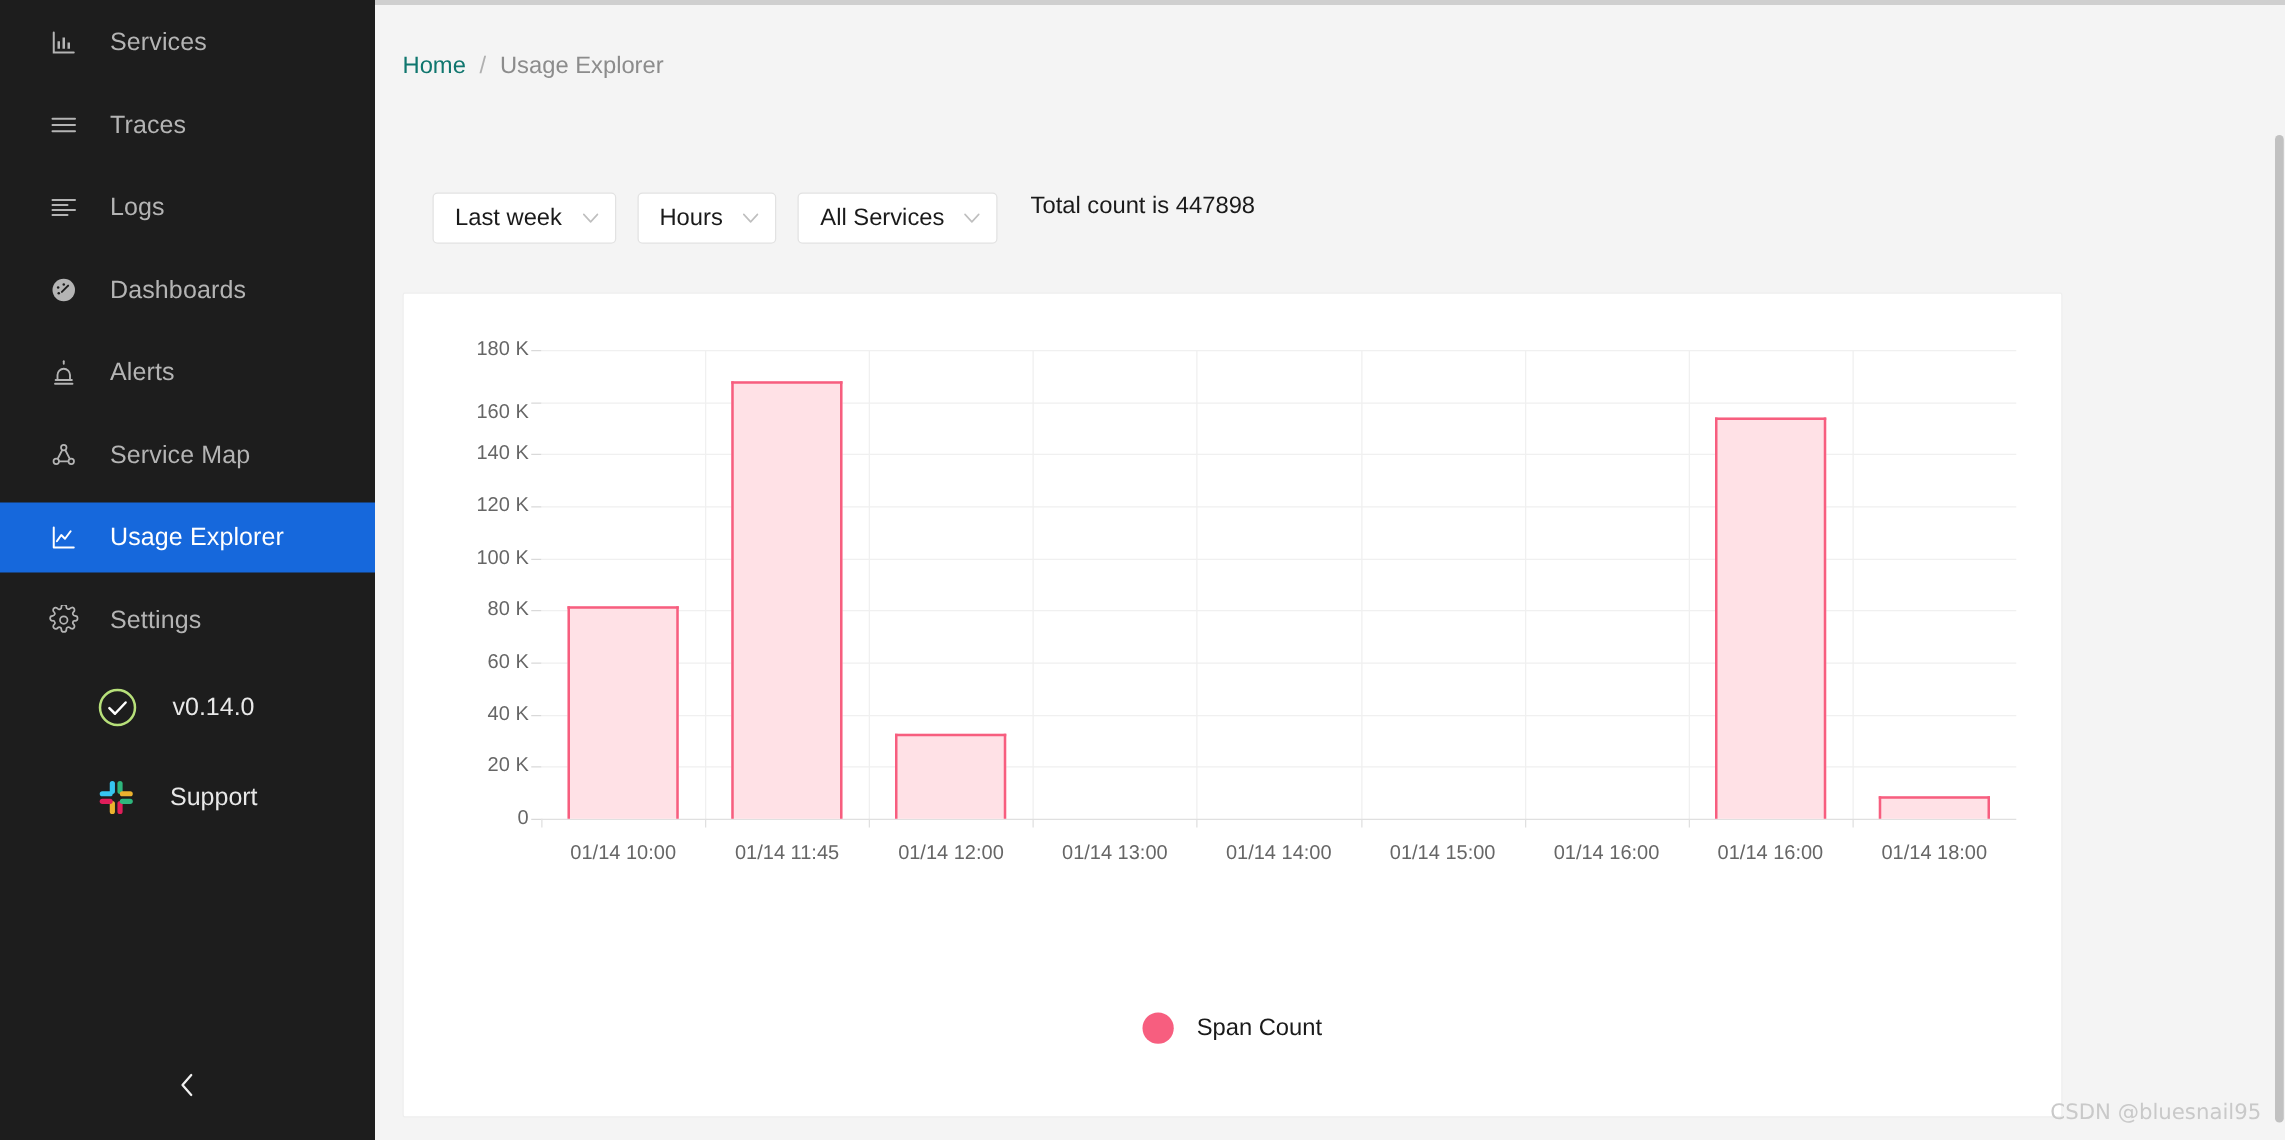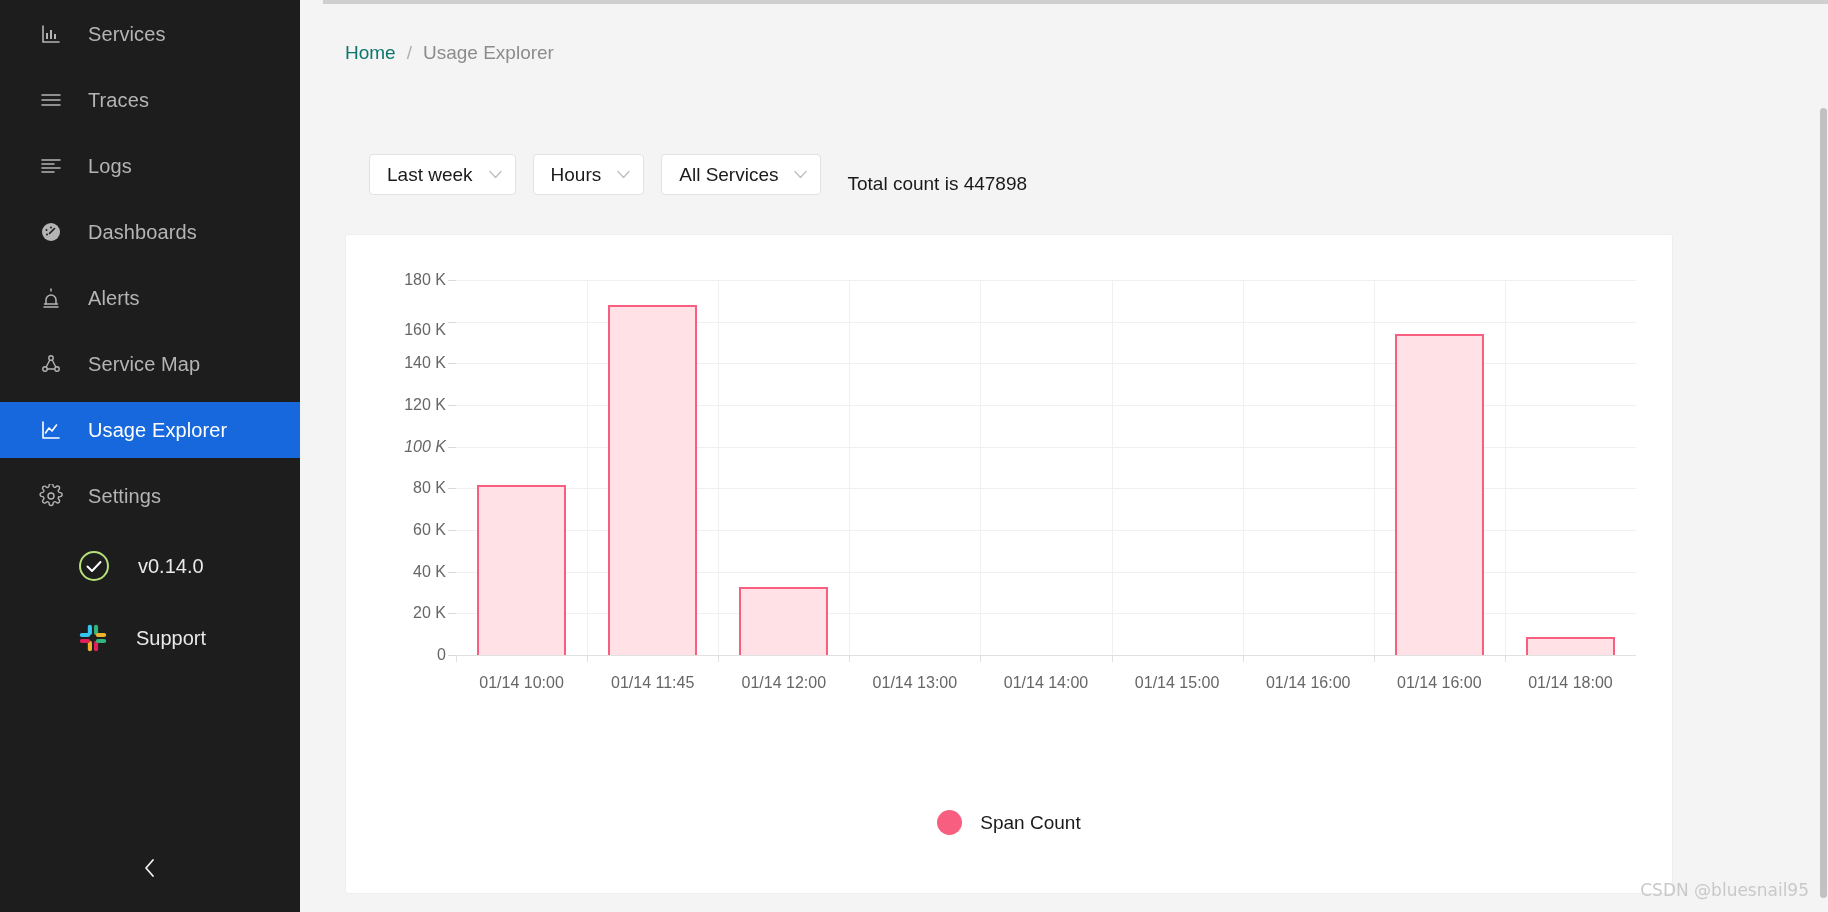--- a/index.html
+++ b/index.html
@@ -2,21 +2,21 @@
 <html><head>
 <meta charset="utf-8">
 <style>
   * { box-sizing: border-box; margin: 0; padding: 0; }
   html, body {
     width: 1828px; height: 912px;
     font-family: "Liberation Sans", sans-serif;
     background: #f4f4f4;
     overflow: hidden;
   }
-  .app { position: relative; width: 1828px; height: 912px; display: flex; gap: 23px; }
+  .app { position: relative; width: 1828px; height: 912px; display: flex; }
 
   
   .sidebar {
     width: 300px;
     background: #1d1d1d;
     flex: 0 0 300px;
     position: relative;
     padding-top: 6px;
     overflow: hidden;
   }
@@ -92,21 +92,21 @@
     color: #8c8c8c;
     display: flex; align-items: center;
   }
   .breadcrumb a { color: #0f766e; text-decoration: none; cursor: pointer; }
   .breadcrumb .sep { margin: 0 11px; color: #b0b0b0; }
   .breadcrumb .current { color: #8c8c8c; }
 
   .filters {
     position: absolute;
     left: 46px; top: 154px;
-    display: flex; align-items: flex-end;
+    display: flex; align-items: flex-start;
   }
   .select-box {
     height: 41px;
     background: #ffffff;
     border: 1px solid #e2e2e2;
     border-radius: 4px;
     display: flex; align-items: center;
     padding: 0 13px 0 17px;
     font-size: 19px;
     color: #1a1a1a;
@@ -401,21 +401,21 @@
             <div class="ytickmark" style="top: 291.667px;"></div>
             <div class="ytick" style="top: 291.667px;">40 K</div>
             <div class="gridline" style="top: 250px;"></div>
             <div class="ytickmark" style="top: 250px;"></div>
             <div class="ytick" style="top: 250px;">60 K</div>
             <div class="gridline" style="top: 208.333px;"></div>
             <div class="ytickmark" style="top: 208.333px;"></div>
             <div class="ytick" style="top: 208.333px;">80 K</div>
             <div class="gridline" style="top: 166.667px;"></div>
             <div class="ytickmark" style="top: 166.667px;"></div>
-            <div class="ytick" style="top: 166.667px; font-style: italic;">100 K</div>
+            <div class="ytick" style="top: 166.667px;">100 K</div>
             <div class="gridline" style="top: 125px;"></div>
             <div class="ytickmark" style="top: 125px;"></div>
             <div class="ytick" style="top: 125px;">120 K</div>
             <div class="gridline" style="top: 83.3333px;"></div>
             <div class="ytickmark" style="top: 83.3333px;"></div>
             <div class="ytick" style="top: 83.3333px;">140 K</div>
             <div class="gridline" style="top: 41.6667px;"></div>
             <div class="ytickmark" style="top: 41.6667px;"></div>
             <div class="ytick" style="top: 50px;">160 K</div>
             <div class="gridline" style="top: 0px;"></div>

